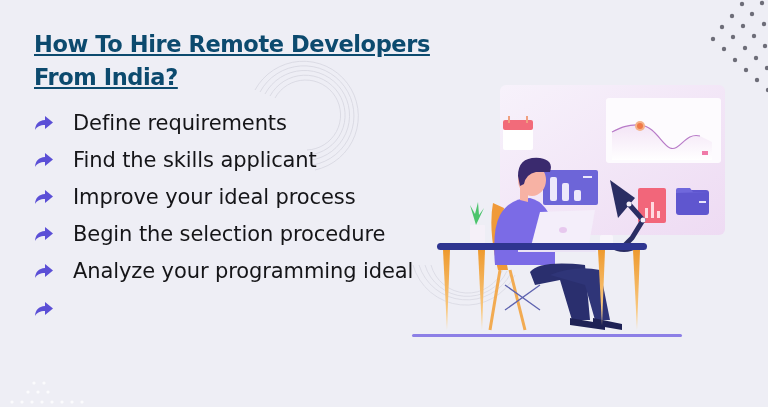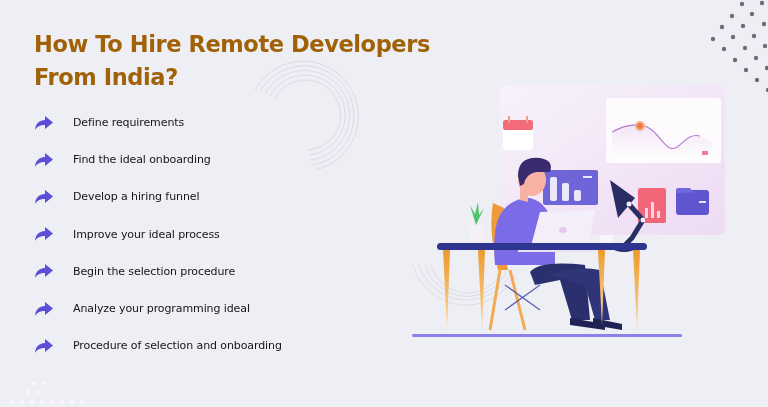--- a/index.html
+++ b/index.html
@@ -11,40 +11,41 @@
     color: #111114;
   }
   .title {
     position: absolute;
     left: 34px; top: 28px;
     font-family: "DejaVu Sans", sans-serif;
     font-weight: bold;
     font-size: 22.5px;
     line-height: 33px;
     letter-spacing: -0.4px;
-    color: #a16207;
+    color: #0c4a6e;
     width: 420px;
+    text-decoration: underline;
   }
   .steps {
     position: absolute;
     left: 34px; top: 104px;
     list-style: none;
   }
   .step {
     display: flex;
     align-items: center;
     height: 37.2px;
   }
   .step .arrow {
     width: 20px; height: 16px;
     margin-right: 19px;
     display: inline-flex;
   }
   .step .label {
-    font-size: 11px;
+    font-size: 21px;
     color: #151518;
     letter-spacing: -0.1px;
   }
   .dots-tr { position: absolute; left: 690px; top: 0; }
   .dots-bl { position: absolute; left: 0; top: 380px; }
   .arc-deco { position: absolute; left: 250px; top: 50px; }
   .arc-deco2 { position: absolute; left: 405px; top: 255px; }
   .illustration { position: absolute; left: 400px; top: 80px; }
 </style>
 </head>
@@ -127,29 +128,21 @@
         </svg>
       </span>
     <span class="label">Define requirements</span>
   </li>
   <li class="step">
     <span class="arrow">
         <svg width="20" height="16" viewBox="0 0 20 16">
           <path d="M11 1 L19 7.5 L11 14 L11 10 C6 10 3 11.5 1 15 C1.5 9 4.5 5.5 11 5 Z" fill="#5b4fd6"></path>
         </svg>
       </span>
-    <span class="label">Find the ideal onboarding</span>
-  </li>
-  <li class="step">
-    <span class="arrow">
-        <svg width="20" height="16" viewBox="0 0 20 16">
-          <path d="M11 1 L19 7.5 L11 14 L11 10 C6 10 3 11.5 1 15 C1.5 9 4.5 5.5 11 5 Z" fill="#5b4fd6"></path>
-        </svg>
-      </span>
-    <span class="label">Develop a hiring funnel</span>
+    <span class="label">Find the skills applicant</span>
   </li>
   <li class="step">
     <span class="arrow">
         <svg width="20" height="16" viewBox="0 0 20 16">
           <path d="M11 1 L19 7.5 L11 14 L11 10 C6 10 3 11.5 1 15 C1.5 9 4.5 5.5 11 5 Z" fill="#5b4fd6"></path>
         </svg>
       </span>
     <span class="label">Improve your ideal process</span>
   </li>
   <li class="step">
@@ -167,21 +160,20 @@
         </svg>
       </span>
     <span class="label">Analyze your programming ideal</span>
   </li>
   <li class="step">
     <span class="arrow">
         <svg width="20" height="16" viewBox="0 0 20 16">
           <path d="M11 1 L19 7.5 L11 14 L11 10 C6 10 3 11.5 1 15 C1.5 9 4.5 5.5 11 5 Z" fill="#5b4fd6"></path>
         </svg>
       </span>
-    <span class="label">Procedure of selection and onboarding</span>
   </li>
 </ul>
 
 <svg class="illustration" width="340" height="265" viewBox="0 0 340 265">
   <defs>
     <linearGradient id="panelG" x1="0" y1="0" x2="1" y2="1">
       <stop offset="0" stop-color="#f7f2fb"></stop>
       <stop offset="1" stop-color="#eedbf3"></stop>
     </linearGradient>
     <linearGradient id="legG" x1="0" y1="0" x2="0" y2="1">

